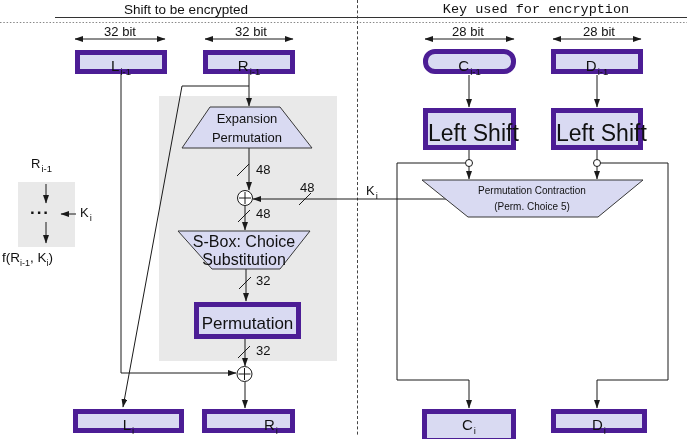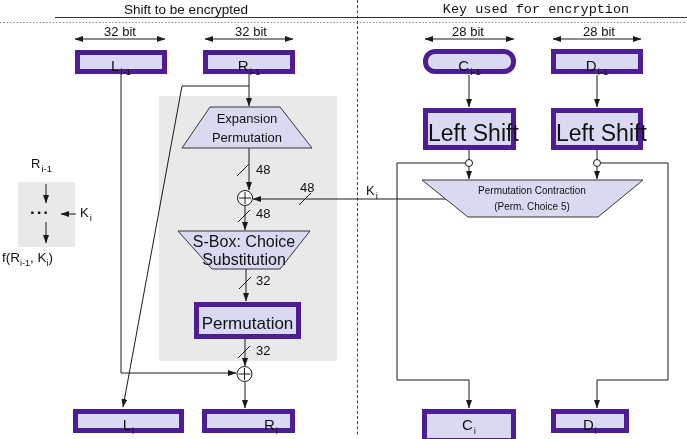--- a/index.html
+++ b/index.html
@@ -178,17 +178,17 @@
 
   <div class="box h24" style="left:73px;top:409px;width:111px;height:24px;">
     <span class="bmain">L</span><span class="bsub">i</span>
   </div>
   <div class="box h24" style="left:202px;top:409px;width:93px;height:24px;padding-left:45px;">
     <span class="bmain">R</span><span class="bsub">i</span>
   </div>
   <div class="box h24" style="left:422px;top:409px;width:94px;height:34px;">
     <span class="bmain">C</span><span class="bsub">i</span>
   </div>
-  <div class="box h24" style="left:551px;top:409px;width:78px;height:24px;">
+  <div class="box h24" style="left:551px;top:409px;width:96px;height:24px;">
     <span class="bmain">D</span><span class="bsub">i</span>
   </div>
 
 </div>
 
 </body></html>

